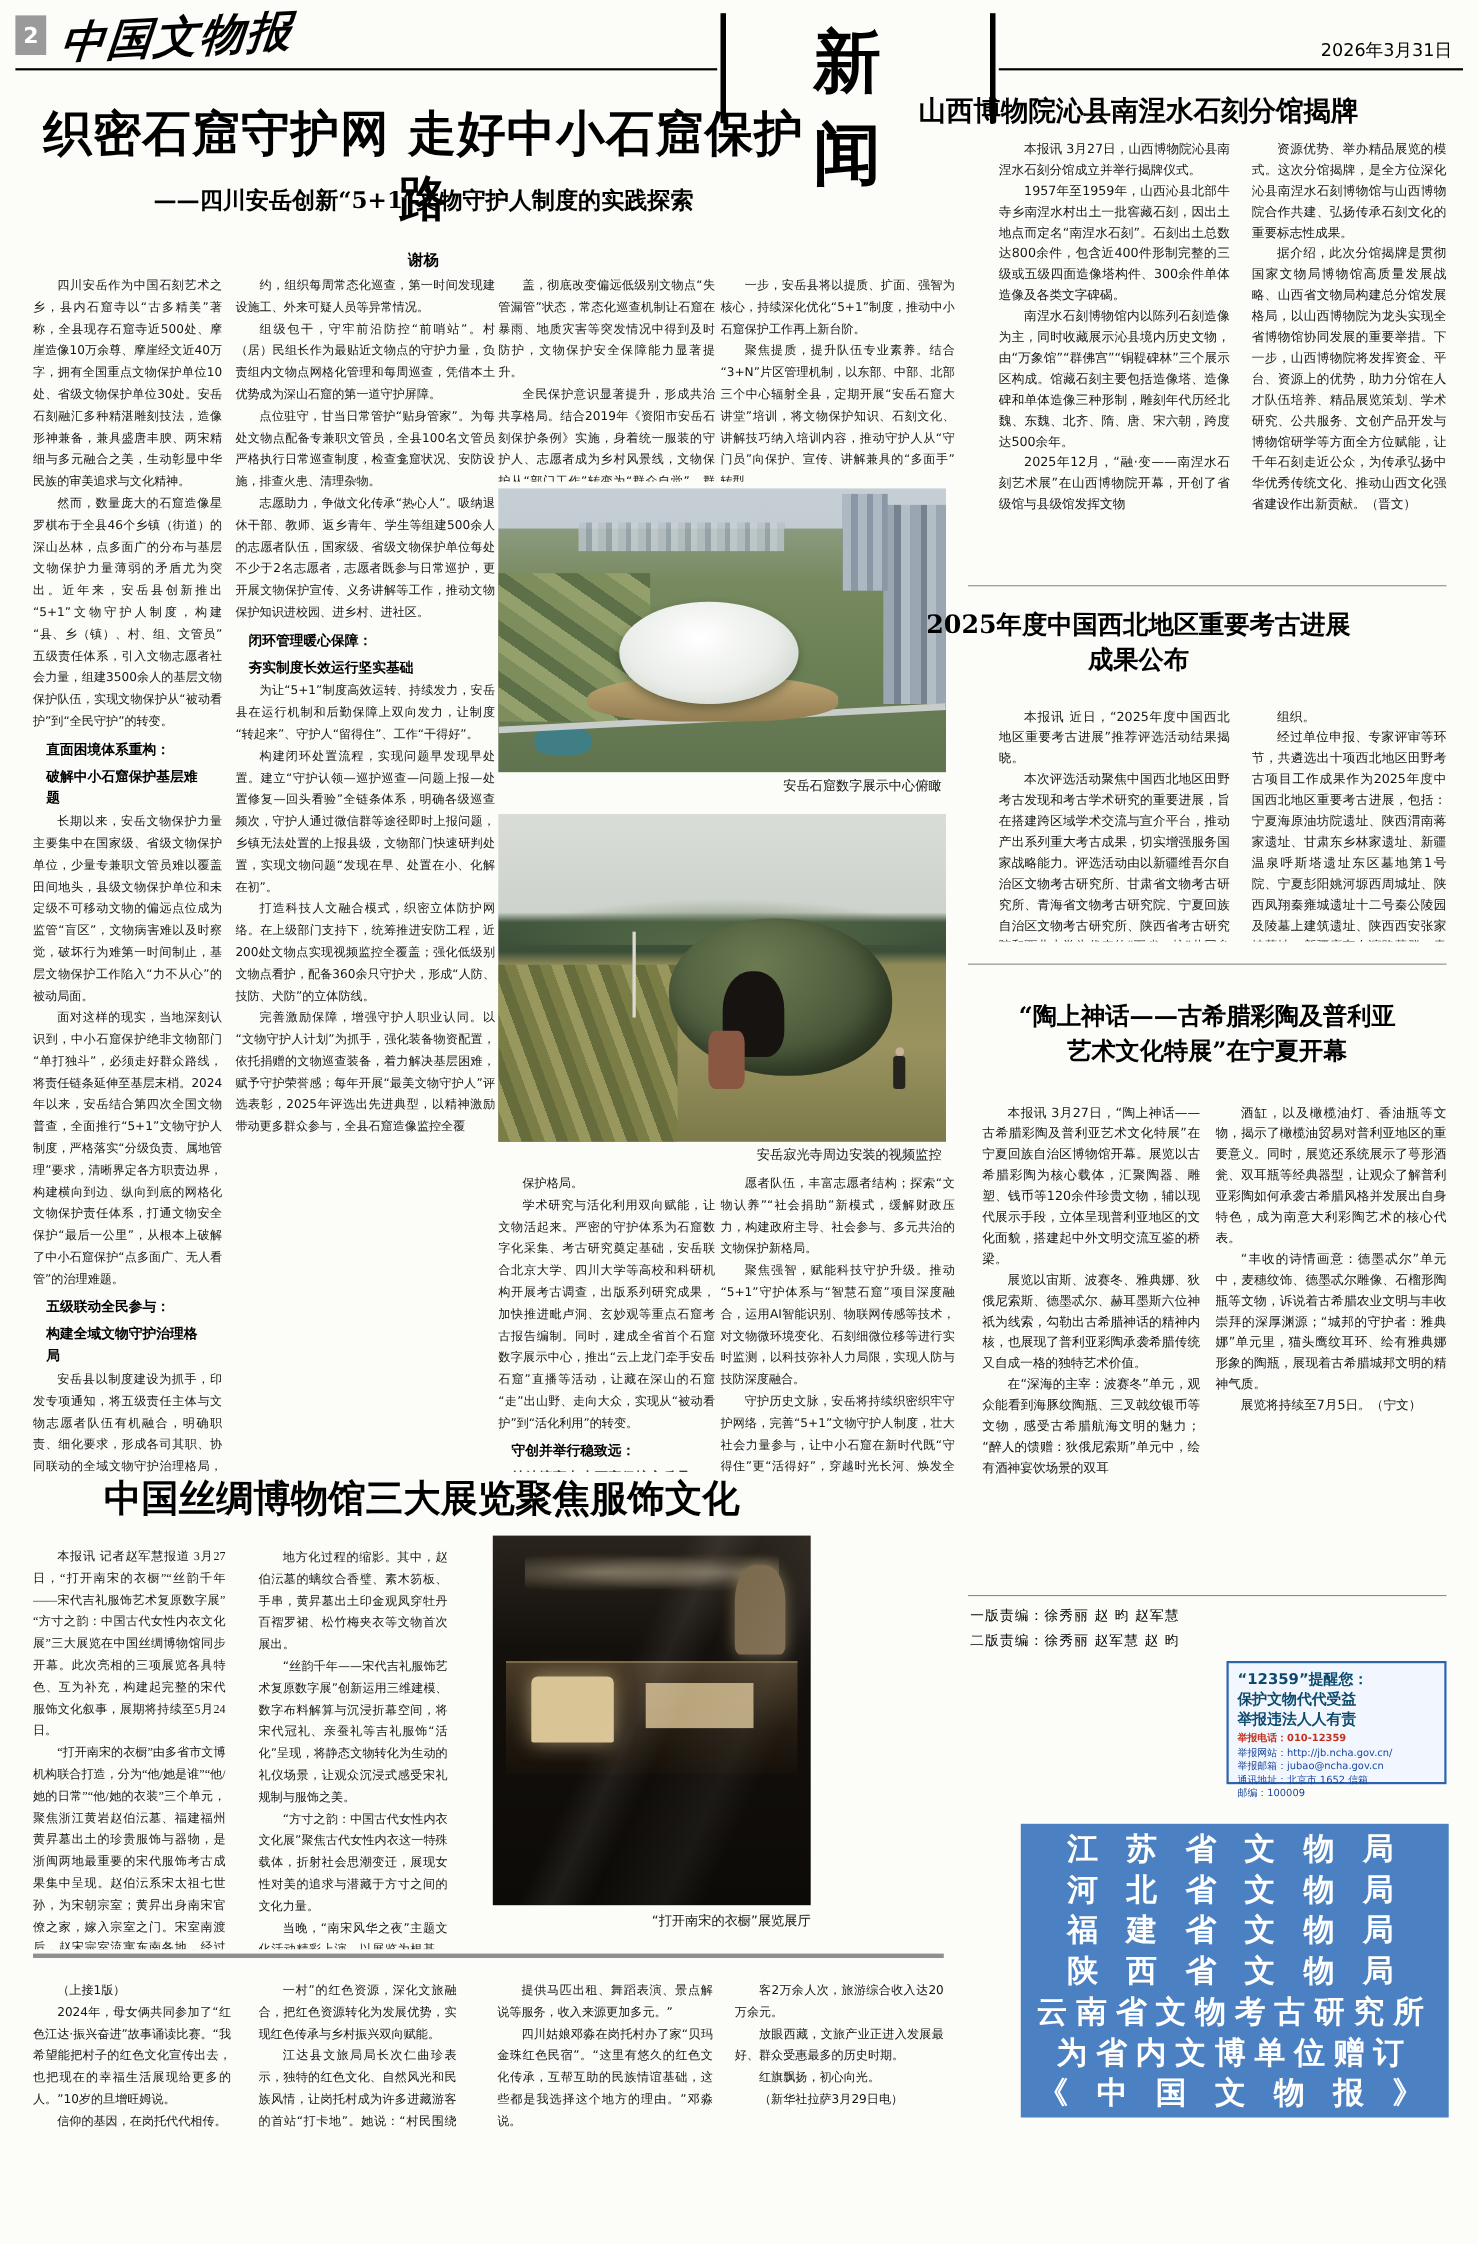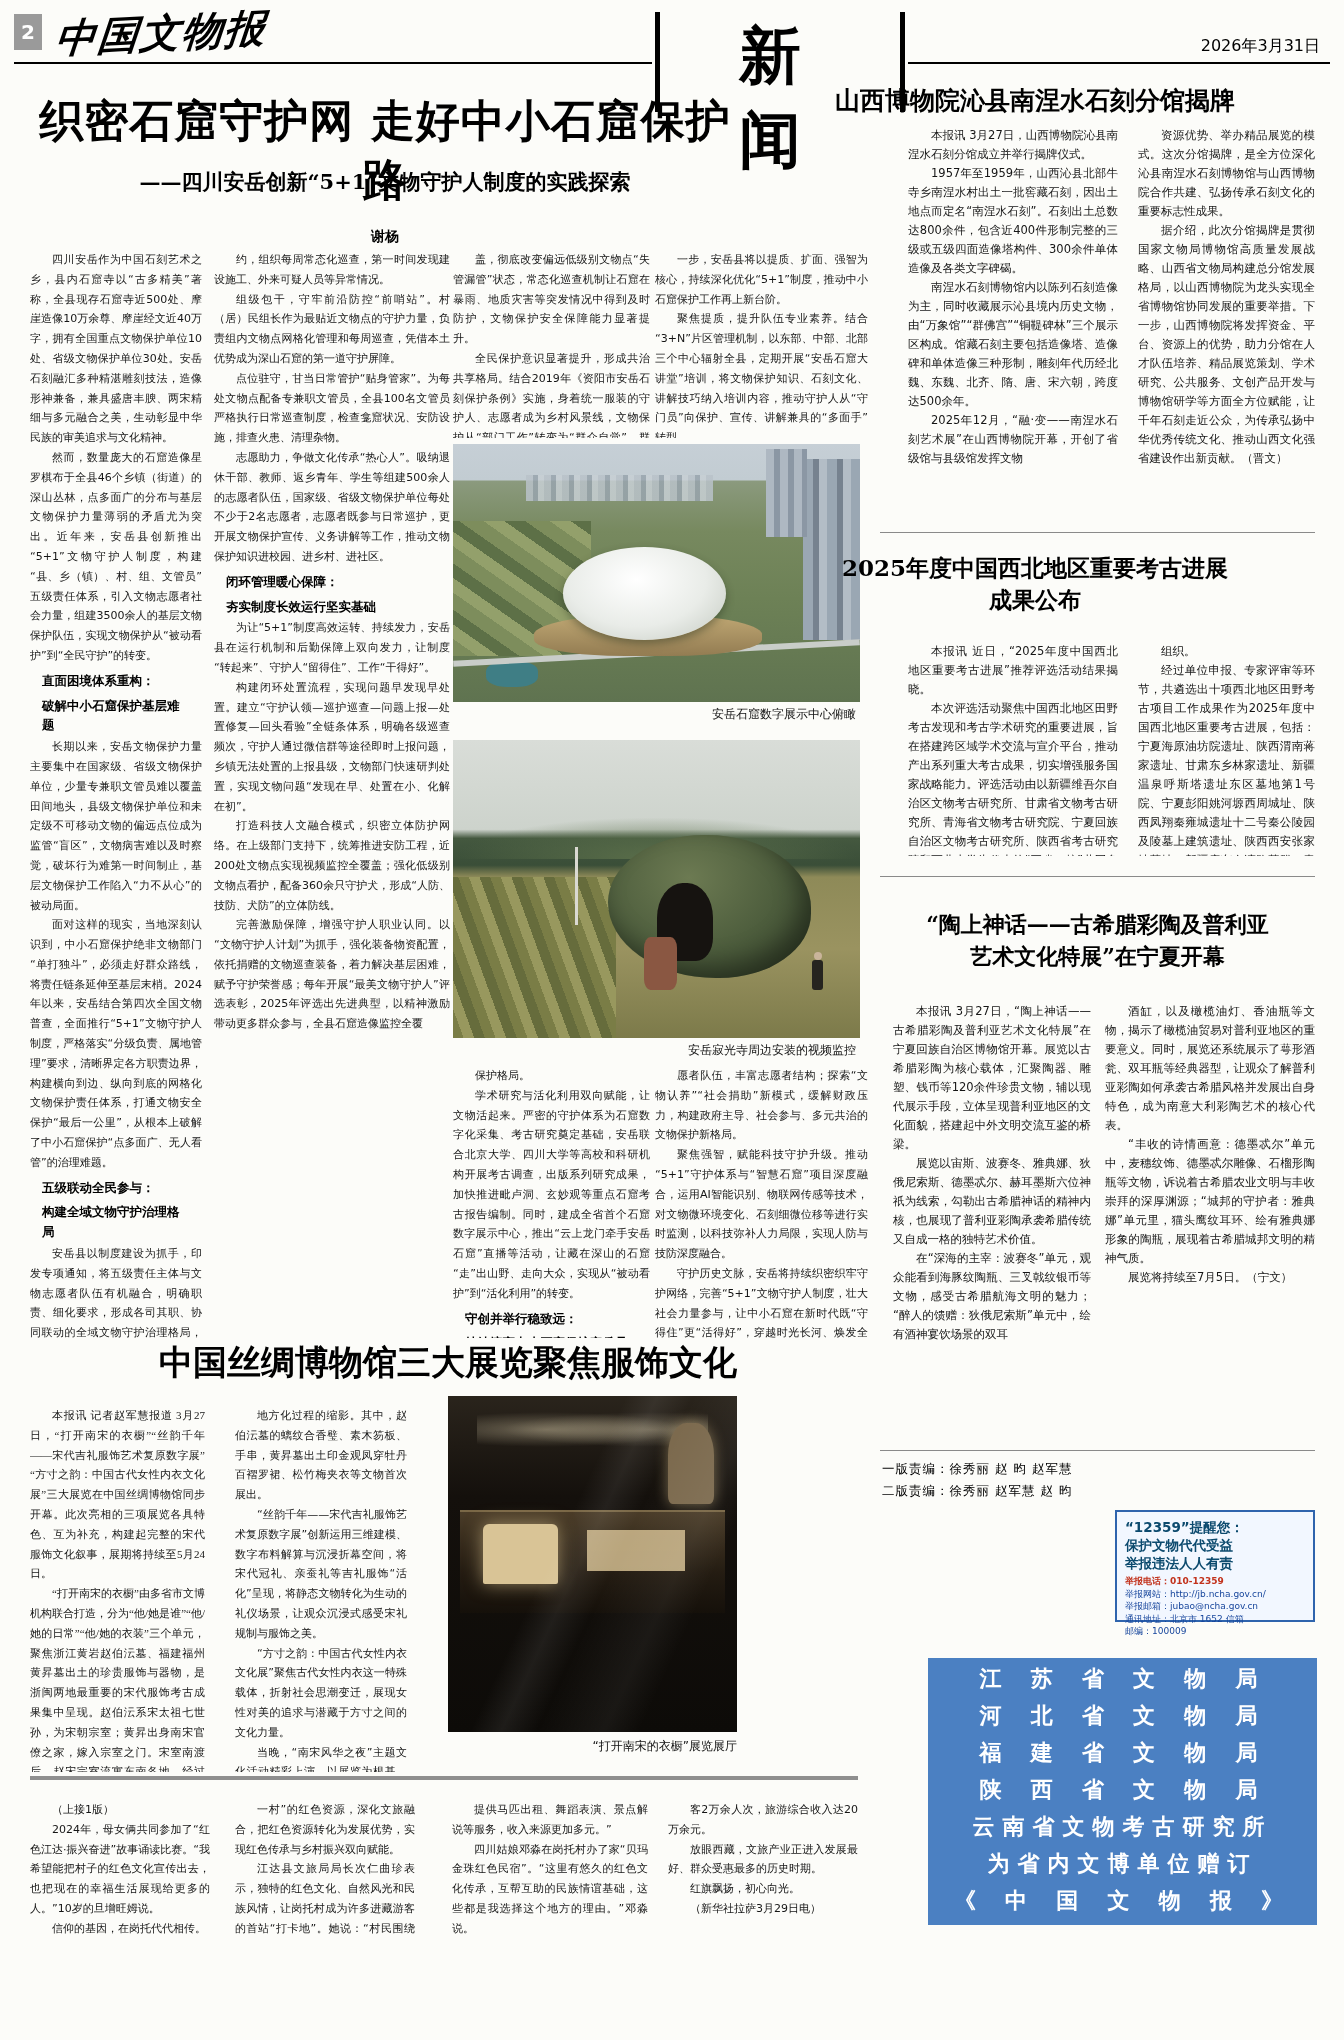--- a/index.html
+++ b/index.html
@@ -84,21 +84,21 @@
   
   .box-qin{position:absolute;background:#f7e094;border:2px solid #e2b84e;display:flex;flex-direction:column;
            align-items:center;justify-content:center;gap:6px;}
   .box-qin div{color:#c2321c;font-weight:bold;font-size:17px;letter-spacing:2px;}
   .box-12359{position:absolute;background:#f2f7ff;border:2px solid #2f64ad;padding:6px 8px;box-sizing:border-box;}
   .box-12359 .b-title{color:#0c4a6e;font-weight:bold;font-size:13.5px;line-height:18px;}
   .box-12359 .b-info{margin-top:3px;}
   .box-12359 .b-info p{margin:0;font-size:9px;line-height:12.5px;color:#16459c;text-indent:0;}
   .box-12359 .b-info p:first-child{color:#c2321c;font-weight:bold;}
   .box-blue{position:absolute;background:#4b80c2;display:flex;flex-direction:column;justify-content:center;}
-  .box-blue p{margin:0;text-align:center;color:#fff;font-weight:bold;font-size:22px;line-height:37px;letter-spacing:8px;font-family:Liberation Mono, monospace;}
+  .box-blue p{margin:0;text-align:center;color:#fff;font-weight:bold;font-size:28px;line-height:37px;letter-spacing:8px;}
   .editors{position:absolute;font-size:12.5px;line-height:22px;color:#000;letter-spacing:1px;}
 </style>
 </head>
 <body>
 
 <div class="page">
 
   <div class="pagenum">2</div>
   <div class="masthead">中国文物报</div>
   <div class="vbar left"></div>
@@ -246,21 +246,21 @@
   <div class="box-blue" style="left:928px;top:1658px;width:389px;height:267px;">
       <p class="para">江 苏 省 文 物 局</p>
       <p class="para">河 北 省 文 物 局</p>
       <p class="para">福 建 省 文 物 局</p>
       <p class="para">陕 西 省 文 物 局</p>
       <p class="para">云南省文物考古研究所</p>
       <p class="para">为省内文博单位赠订</p>
       <p class="para">《 中 国 文 物 报 》</p>
     </div>
 
-  <div class="art-title" style="left:30px;top:1340px;width:707px;font-size:34px;text-align:right;">中国丝绸博物馆三大展览聚焦服饰文化</div>
+  <div class="art-title" style="left:30px;top:1340px;width:707px;font-size:34px;">中国丝绸博物馆三大展览聚焦服饰文化</div>
   <div class="col" style="left:30px;top:1406px;width:175px;height:366px;font-family:Liberation Serif, serif;">
       <p class="para">本报讯 记者赵军慧报道 3月27日，“打开南宋的衣橱”“丝韵千年——宋代吉礼服饰艺术复原数字展”“方寸之韵：中国古代女性内衣文化展”三大展览在中国丝绸博物馆同步开幕。此次亮相的三项展览各具特色、互为补充，构建起完整的宋代服饰文化叙事，展期将持续至5月24日。</p>
       <p class="para">“打开南宋的衣橱”由多省市文博机构联合打造，分为“他/她是谁”“他/她的日常”“他/她的衣装”三个单元，聚焦浙江黄岩赵伯沄墓、福建福州黄昇墓出土的珍贵服饰与器物，是浙闽两地最重要的宋代服饰考古成果集中呈现。赵伯沄系宋太祖七世孙，为宋朝宗室；黄昇出身南宋官僚之家，嫁入宗室之门。宋室南渡后，赵宋宗室流寓东南各地，经过两三代的传承，并与地方大族联姻，逐渐完成在</p>
     </div>
   <div class="col" style="left:235px;top:1406px;width:172px;height:366px;">
       <p class="para">地方化过程的缩影。其中，赵伯沄墓的螭纹合香璧、素木笏板、手串，黄昇墓出土印金观凤穿牡丹百褶罗裙、松竹梅夹衣等文物首次展出。</p>
       <p class="para">“丝韵千年——宋代吉礼服饰艺术复原数字展”创新运用三维建模、数字布料解算与沉浸折幕空间，将宋代冠礼、亲蚕礼等吉礼服饰“活化”呈现，将静态文物转化为生动的礼仪场景，让观众沉浸式感受宋礼规制与服饰之美。</p>
       <p class="para">“方寸之韵：中国古代女性内衣文化展”聚焦古代女性内衣这一特殊载体，折射社会思潮变迁，展现女性对美的追求与潜藏于方寸之间的文化力量。</p>
       <p class="para">当晚，“南宋风华之夜”主题文化活动精彩上演，以展览为根基、以雅集为载体，通过学术分享、非遗展演等方式，多维度展现宋韵文化的璀璨与丝路文明的交融。</p>
     </div>

